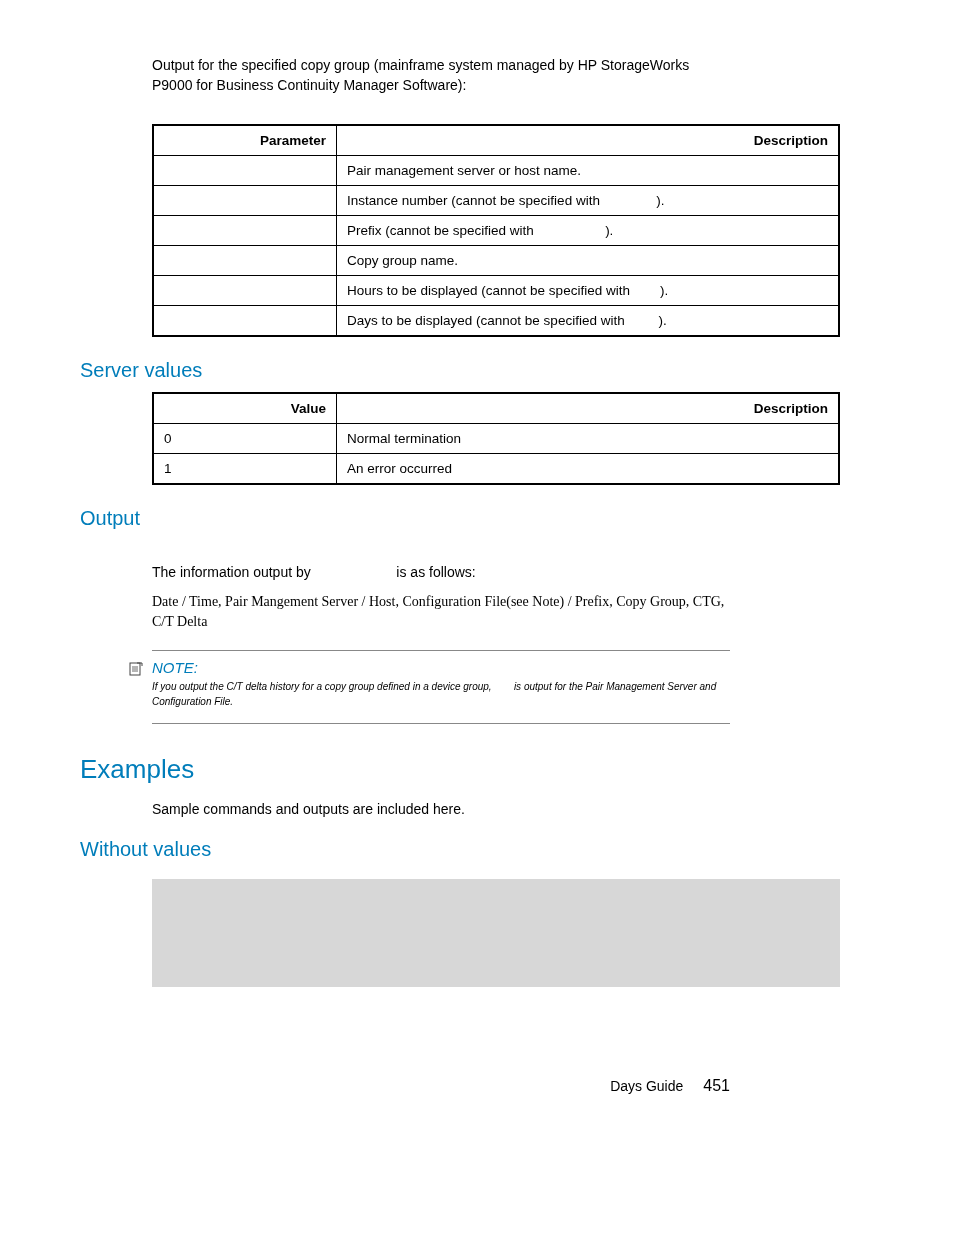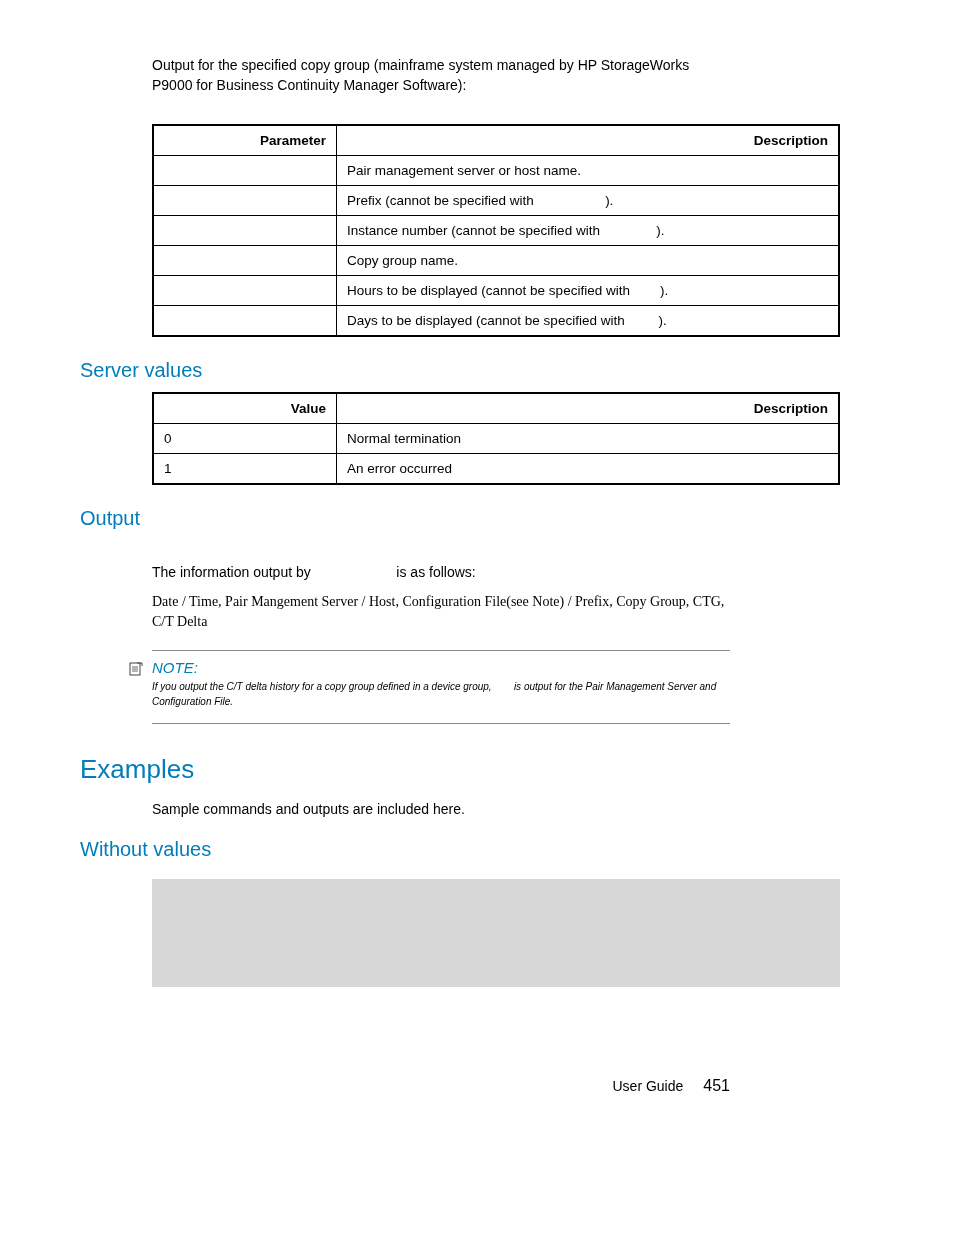--- a/index.html
+++ b/index.html
@@ -114,25 +114,25 @@
         <tr>
       <th class="col-param">Parameter</th>
       <th>Description</th>
     </tr>
     <tr>
       <td></td>
       <td>Pair management server or host name.</td>
     </tr>
     <tr>
       <td></td>
+      <td><span class="inline-part">Instance number (cannot be specified with </span>&nbsp;&nbsp;&nbsp;&nbsp;&nbsp;&nbsp;&nbsp;&nbsp;&nbsp;&nbsp;&nbsp;&nbsp;&nbsp;&nbsp;<span class="inline-part">).</span></td>
+    </tr>
+    <tr>
+      <td></td>
       <td><span class="inline-part">Prefix (cannot be specified with </span>&nbsp;&nbsp;&nbsp;&nbsp;&nbsp;&nbsp;&nbsp;&nbsp;&nbsp;&nbsp;&nbsp;&nbsp;&nbsp;&nbsp;&nbsp;&nbsp;&nbsp;&nbsp;<span class="inline-part">).</span></td>
-    </tr>
-    <tr>
-      <td></td>
-      <td><span class="inline-part">Instance number (cannot be specified with </span>&nbsp;&nbsp;&nbsp;&nbsp;&nbsp;&nbsp;&nbsp;&nbsp;&nbsp;&nbsp;&nbsp;&nbsp;&nbsp;&nbsp;<span class="inline-part">).</span></td>
     </tr>
     <tr>
       <td></td>
       <td>Copy group name.</td>
     </tr>
     <tr>
       <td></td>
       <td><span class="inline-part">Hours to be displayed (cannot be specified with </span>&nbsp;&nbsp;&nbsp;&nbsp;&nbsp;&nbsp;&nbsp;<span class="inline-part">).</span></td>
     </tr>
     <tr>
@@ -185,16 +185,16 @@
   </div>
 
   <h1 class="section-lg">Examples</h1>
   <p class="body-text" style="margin-bottom:14px;">Sample commands and outputs are included here.</p>
 
   <h2 class="section">Without values</h2>
 
   <div class="code-block"></div>
 
   <div class="footer">
-    <span>User Guide</span><span class="pagenum">451</span>
+    <span>Days Guide</span><span class="pagenum">451</span>
   </div>
 
 </div>
 
 </body></html>

